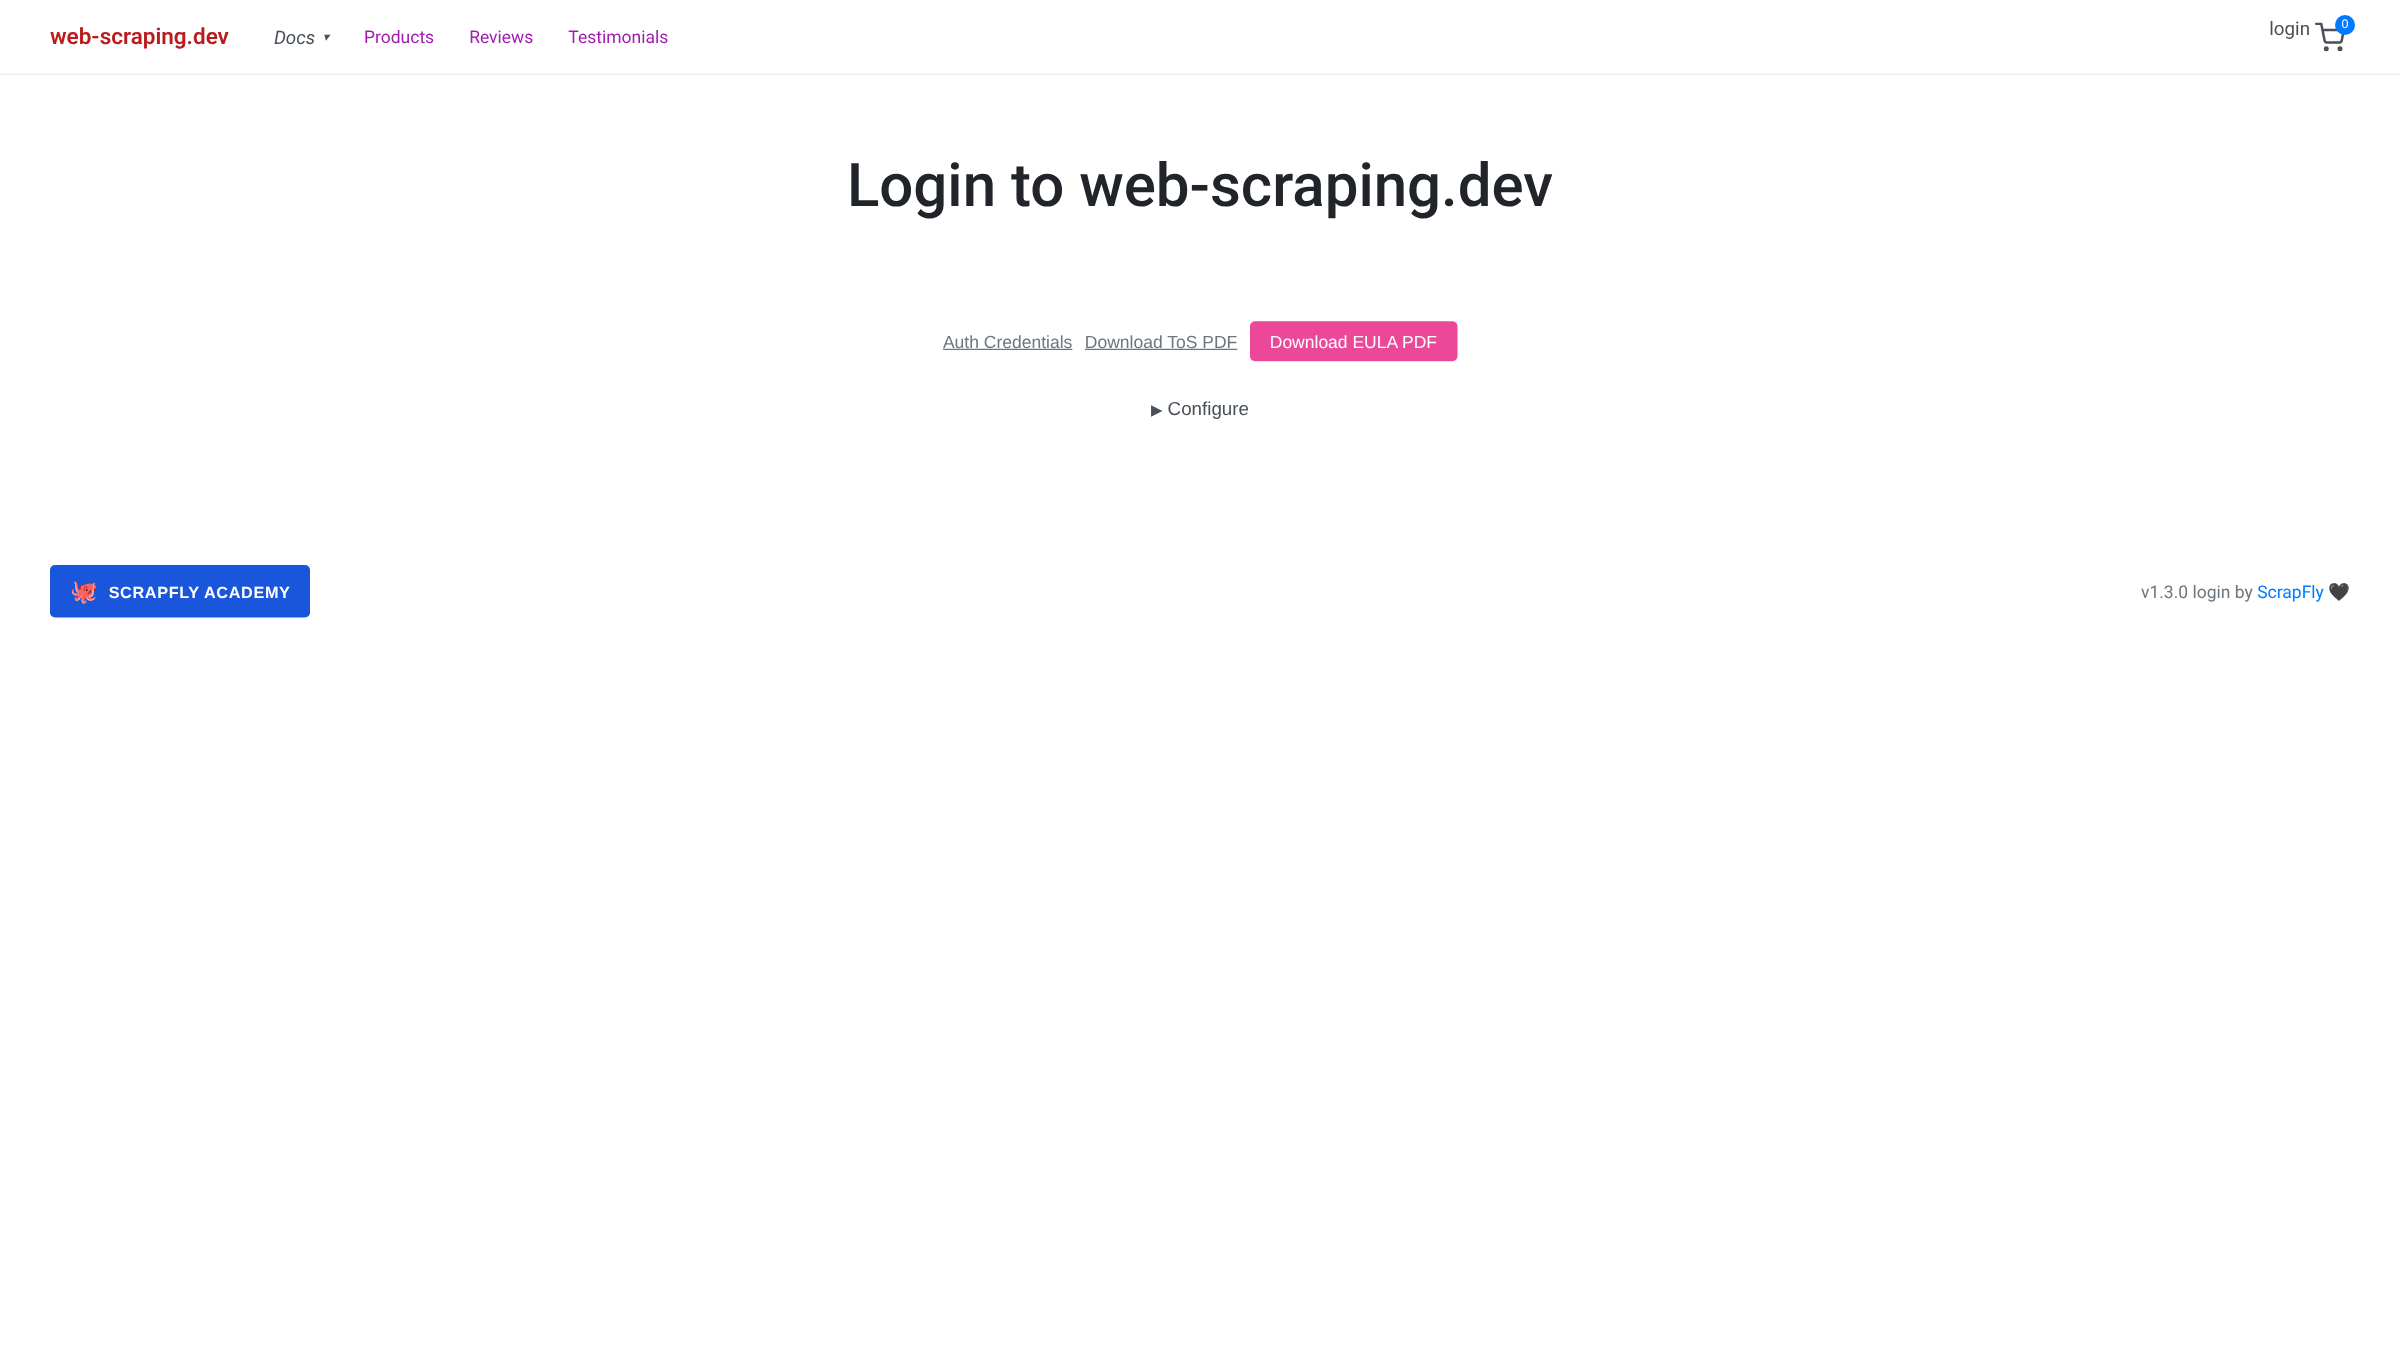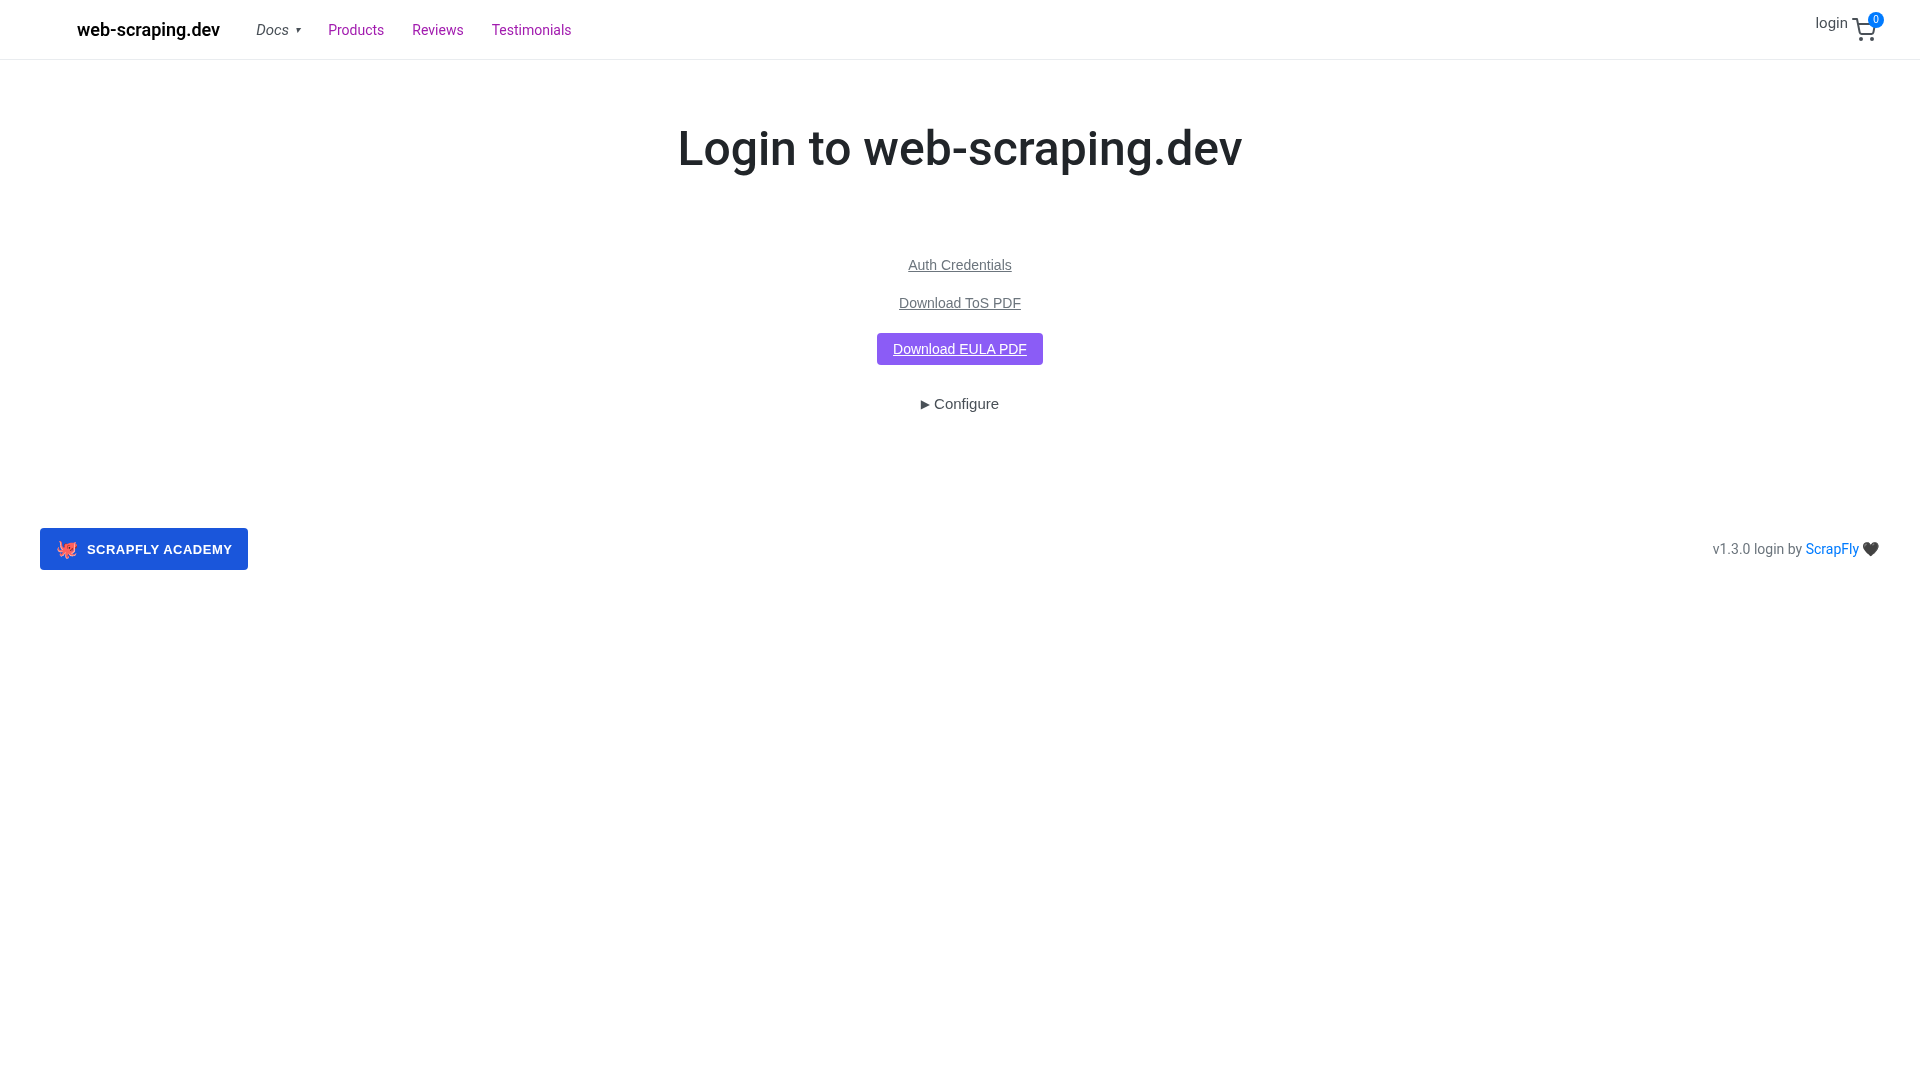--- a/index.html
+++ b/index.html
@@ -21,24 +21,23 @@
       align-items: center;
       padding: 0 40px;
       height: 60px;
       border-bottom: 1px solid #e9ecef;
       background: #fff;
     }
 
     .navbar-brand {
       font-weight: 600;
       font-size: 18px;
-      color: #000000;
+      color: #b91c1c;
       text-decoration: none;
       margin-right: 24px;
-      margin-left: 37px;
     }
 
     .navbar-nav {
       display: flex;
       align-items: center;
       gap: 4px;
       flex: 1;
     }
 
     .nav-link {
@@ -153,44 +152,42 @@
       color: #fff;
       border: none;
       padding: 8px 20px;
       font-size: 15px;
       border-radius: 4px;
       cursor: pointer;
     }
 
     .links-section {
       display: flex;
-      flex-direction: column;
-      align-items: center;
-      gap: 22px;
+      align-items: center;
+      gap: 10px;
       margin-top: 40px;
     }
 
     .text-link {
       color: #6c757d;
       text-decoration: underline;
       font-size: 14px;
       cursor: pointer;
       background: none;
       border: none;
     }
 
     .eula-btn {
-      background: #8b5cf6;
+      background: #ec4899;
       color: #fff;
       border: none;
       padding: 8px 16px;
       font-size: 14px;
       border-radius: 4px;
       cursor: pointer;
-      text-decoration: underline;
     }
 
     .configure-section {
       margin-top: 30px;
       display: flex;
       align-items: center;
       gap: 6px;
     }
 
     .configure-toggle {

